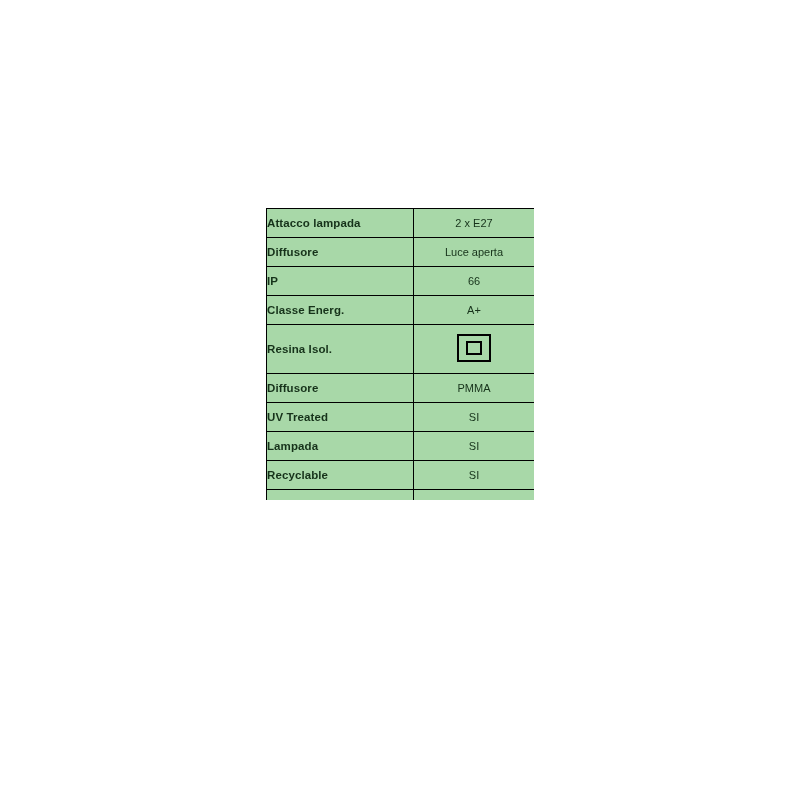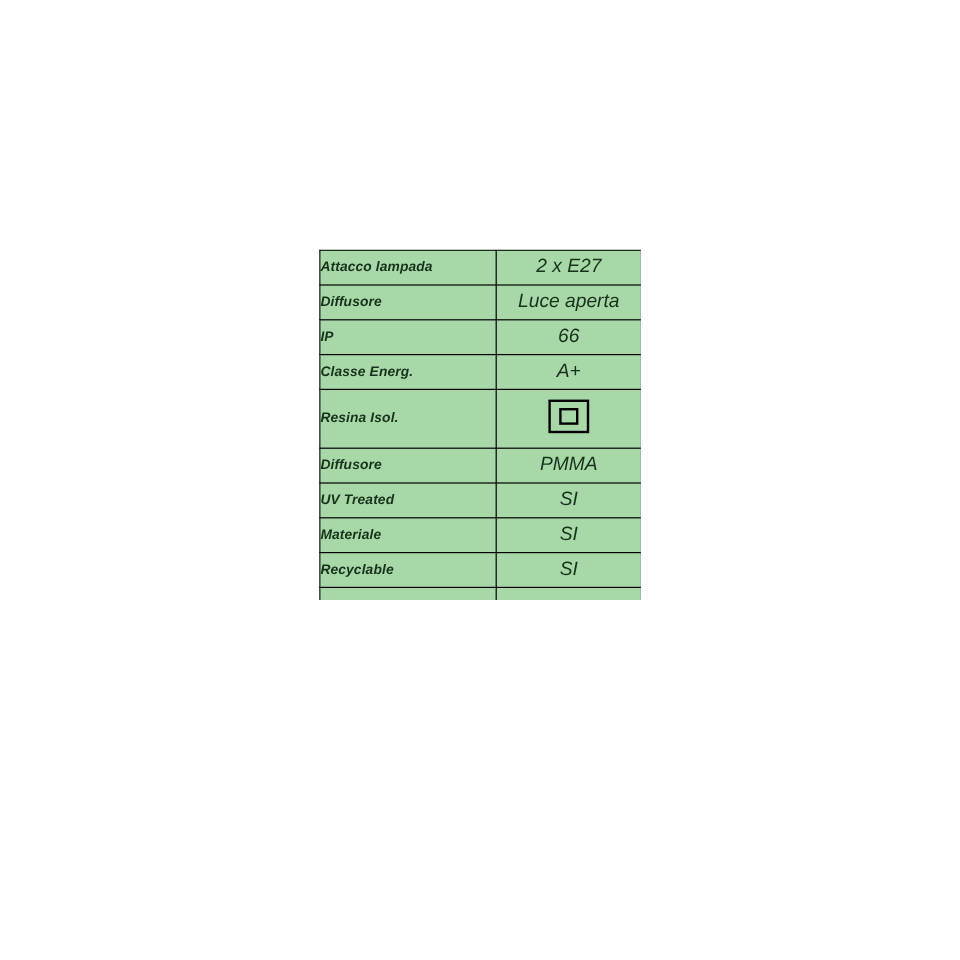--- a/index.html
+++ b/index.html
@@ -14,21 +14,20 @@
     font-family: "Liberation Sans", sans-serif;
     overflow: hidden;
   }
   #spec-wrap {
     position: absolute;
     left: 266px;
     top: 208px;
     width: 268px;
     height: 380px;
     overflow: hidden;
-    font-style: italic;
   }
   table.spec {
     border-collapse: collapse;
     width: 268px;
     background: #a8d8a8;
     table-layout: fixed;
   }
   table.spec td {
     border: 1px solid #000000;
     height: 28px;
@@ -39,21 +38,21 @@
   td.label {
     width: 146px;
     font-weight: bold;
     font-size: 11.5px;
     padding-left: 10px;
     letter-spacing: 0.1px;
   }
   td.value {
     width: 120px;
     text-align: center;
-    font-size: 16px;
+    font-size: 11px;
     font-weight: normal;
   }
   tr.tall td {
     height: 48px;
   }
   .iso-icon {
     display: inline-block;
     width: 34px;
     height: 28px;
     border: 2px solid #000000;
@@ -107,21 +106,21 @@
       </tr>
       <tr>
         <td class="label">Diffusore</td>
         <td class="value">PMMA</td>
       </tr>
       <tr>
         <td class="label">UV Treated</td>
         <td class="value">SI</td>
       </tr>
       <tr>
-        <td class="label">Materiale</td>
+        <td class="label">Lampada</td>
         <td class="value">SI</td>
       </tr>
       <tr>
         <td class="label">Recyclable</td>
         <td class="value">SI</td>
       </tr>
       <tr class="clipped">
         <td class="label"></td>
         <td class="value"></td>
       </tr>

